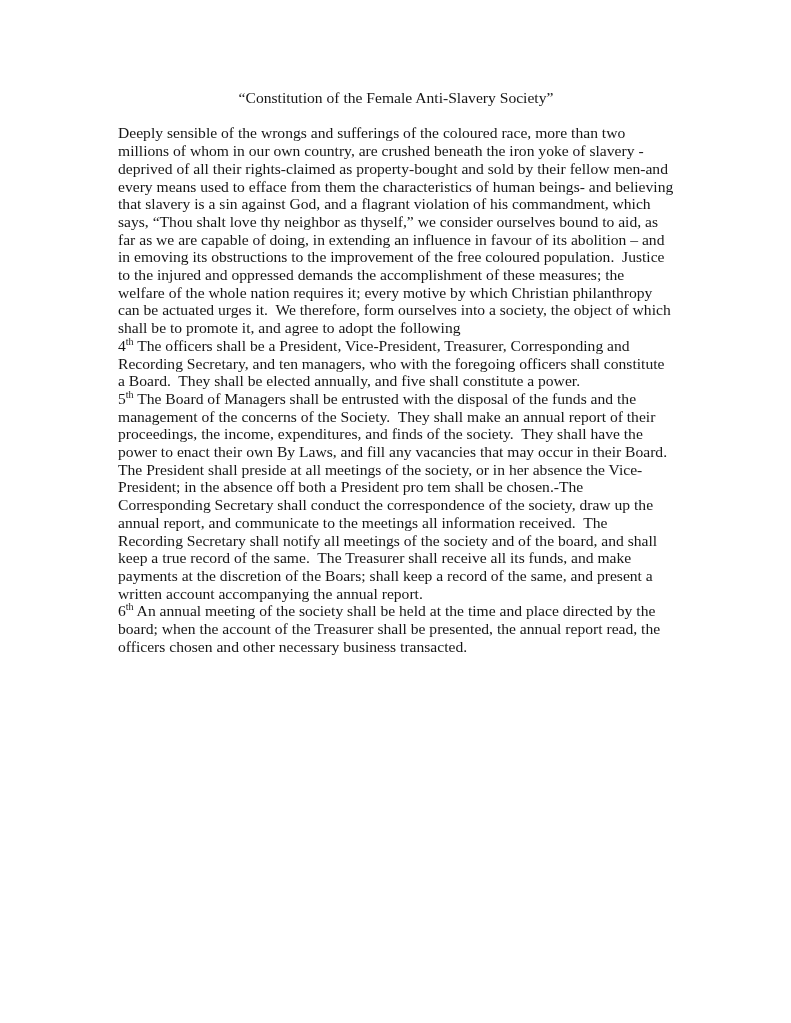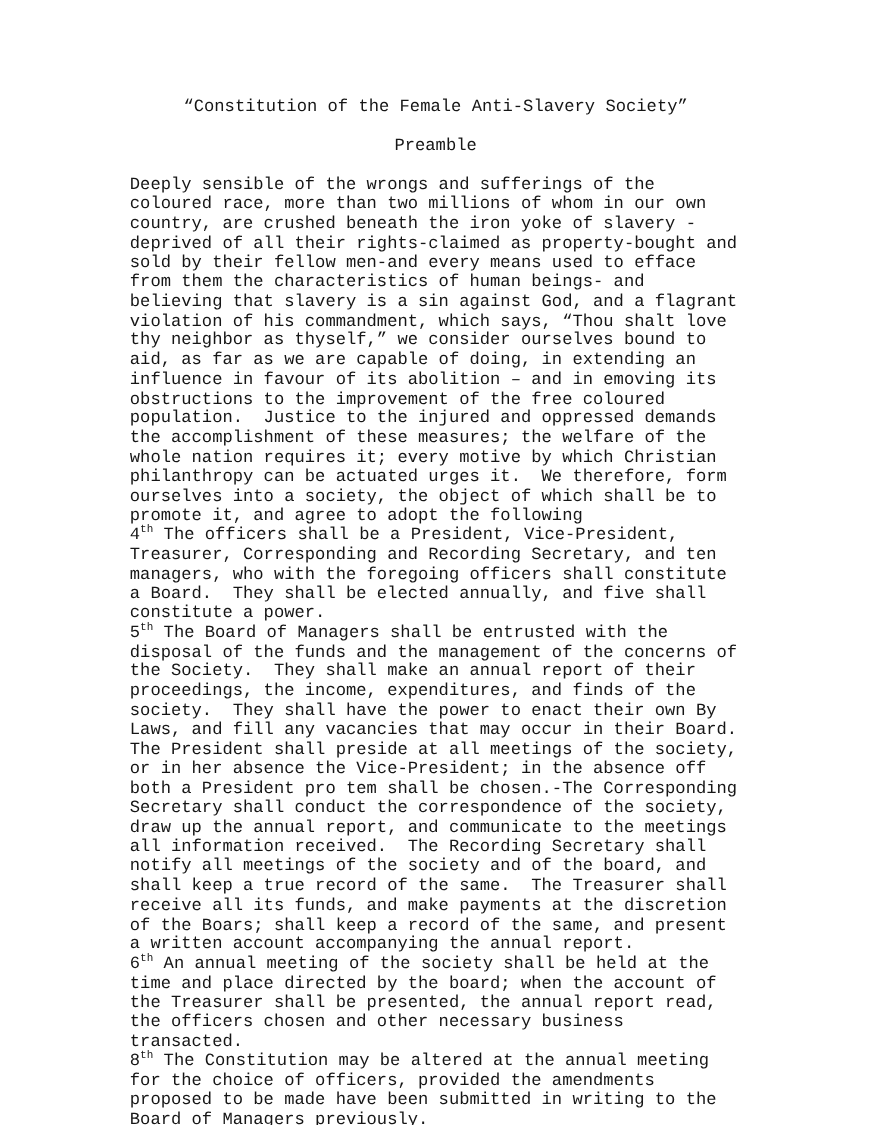--- a/index.html
+++ b/index.html
@@ -7,21 +7,21 @@
     padding: 0;
     background: #ffffff;
   }
   .page {
     position: relative;
     width: 791px;
     height: 1023px;
     box-sizing: border-box;
     background: #ffffff;
     padding: 89px 117px 0 118px;
-    font-family: Liberation Mono, monospace;
+    font-family: Liberation Serif, serif;
     font-size: 15.6px;
     line-height: 17.7px;
     color: #161616;
     overflow: hidden;
   }
   .centered {
     text-align: center;
   }
   p {
     margin: 0;
@@ -36,30 +36,28 @@
     vertical-align: super;
   }
 </style>
 </head>
 <body>
 
 <div class="page">
 
   <p class="centered spacer-after">“Constitution of the Female Anti-Slavery Society”</p>
 
-  <p class="centered spacer-after">Preamble</p>
 
   <p>Deeply sensible of the wrongs and sufferings of the coloured race, more than two millions of whom in our own country, are crushed beneath the iron yoke of slavery - deprived of all their rights-claimed as property-bought and sold by their fellow men-and every means used to efface from them the characteristics of human beings- and believing that slavery is a sin against God, and a flagrant violation of his commandment, which says, “Thou shalt love thy neighbor as thyself,” we consider ourselves bound to aid, as far as we are capable of doing, in extending an influence in favour of its abolition – and in emoving its obstructions to the improvement of the free coloured population.  Justice to the injured and oppressed demands the accomplishment of these measures; the welfare of the whole nation requires it; every motive by which Christian philanthropy can be actuated urges it.  We therefore, form ourselves into a society, the object of which shall be to promote it, and agree to adopt the following</p>
 
 
 
 
 
   <p><span>4</span><sup class="ord">th</sup><span> The officers shall be a President, Vice-President, Treasurer, Corresponding and Recording Secretary, and ten managers, who with the foregoing officers shall constitute a Board.  They shall be elected annually, and five shall constitute a power.</span></p>
 
   <p><span>5</span><sup class="ord">th</sup><span> The Board of Managers shall be entrusted with the disposal of the funds and the management of the concerns of the Society.  They shall make an annual report of their proceedings, the income, expenditures, and finds of the society.  They shall have the power to enact their own By Laws, and fill any vacancies that may occur in their Board.  The President shall preside at all meetings of the society, or in her absence the Vice-President; in the absence off both a President pro tem shall be chosen.-The Corresponding Secretary shall conduct the correspondence of the society, draw up the annual report, and communicate to the meetings all information received.  The Recording Secretary shall notify all meetings of the society and of the board, and shall keep a true record of the same.  The Treasurer shall receive all its funds, and make payments at the discretion of the Boars; shall keep a record of the same, and present a written account accompanying the annual report.</span></p>
 
   <p><span>6</span><sup class="ord">th</sup><span> An annual meeting of the society shall be held at the time and place directed by the board; when the account of the Treasurer shall be presented, the annual report read, the officers chosen and other necessary business transacted.</span></p>
 
 
-  <p><span>8</span><sup class="ord">th</sup><span> The Constitution may be altered at the annual meeting for the choice of officers, provided the amendments proposed to be made have been submitted in writing to the Board of Managers previously.</span></p>
 
 </div>
 
 </body></html>

